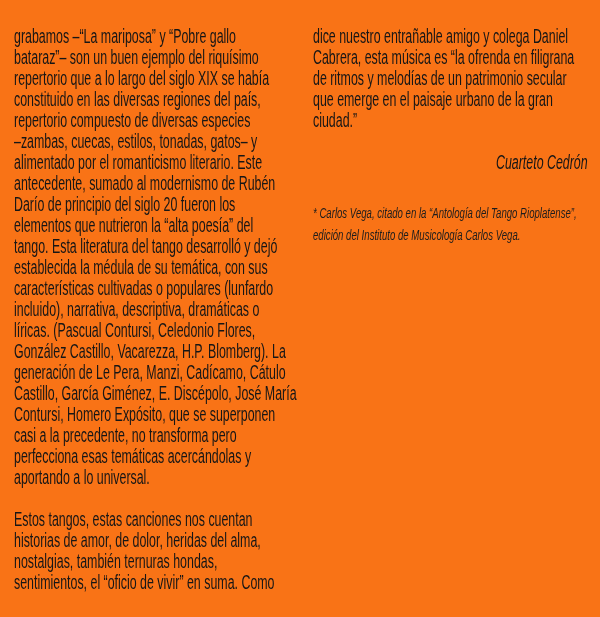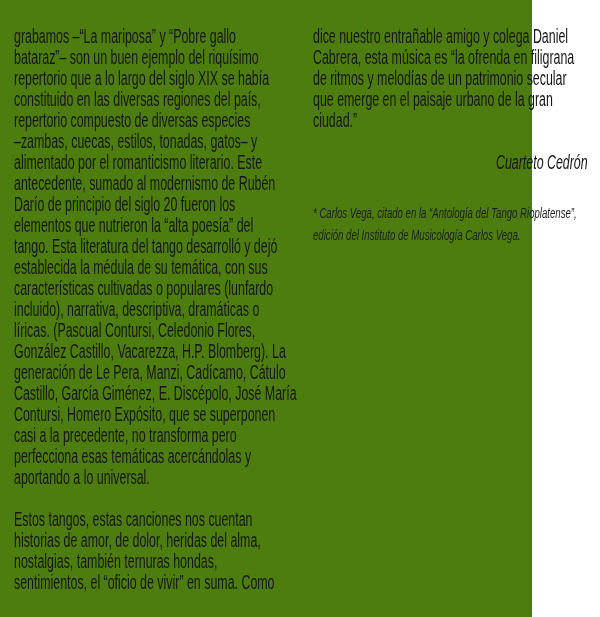--- a/index.html
+++ b/index.html
@@ -8,23 +8,23 @@
   }
   body {
     width: 600px;
     height: 617px;
     background: #ffffff;
     overflow: hidden;
     font-family: "Liberation Sans", sans-serif;
   }
   .page {
     position: relative;
-    width: 532px;
+    width: 600px;
     height: 617px;
-    background: #4d7c0f;
+    background: #f97316;
   }
   
   .col {
     position: absolute;
     top: 26px;
     transform: scaleX(0.62);
     transform-origin: 0 0;
     color: #161616;
   }
   .col-left  { left: 14px;  width: 462px; }

